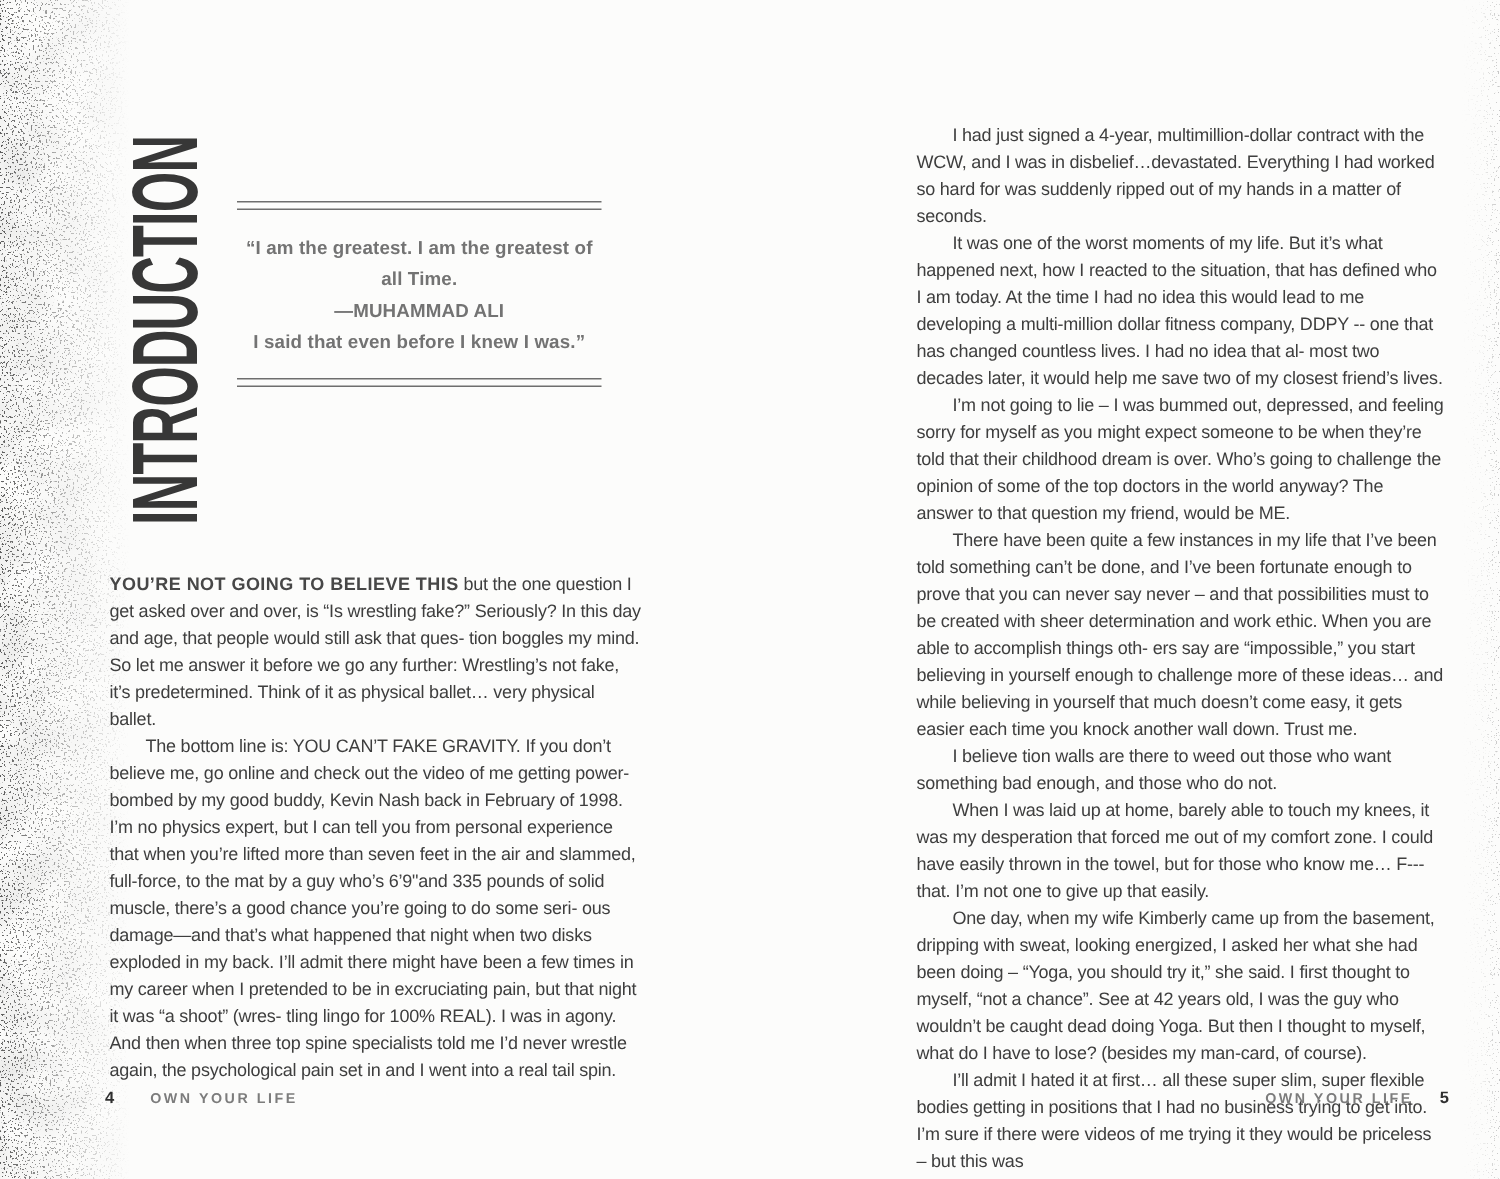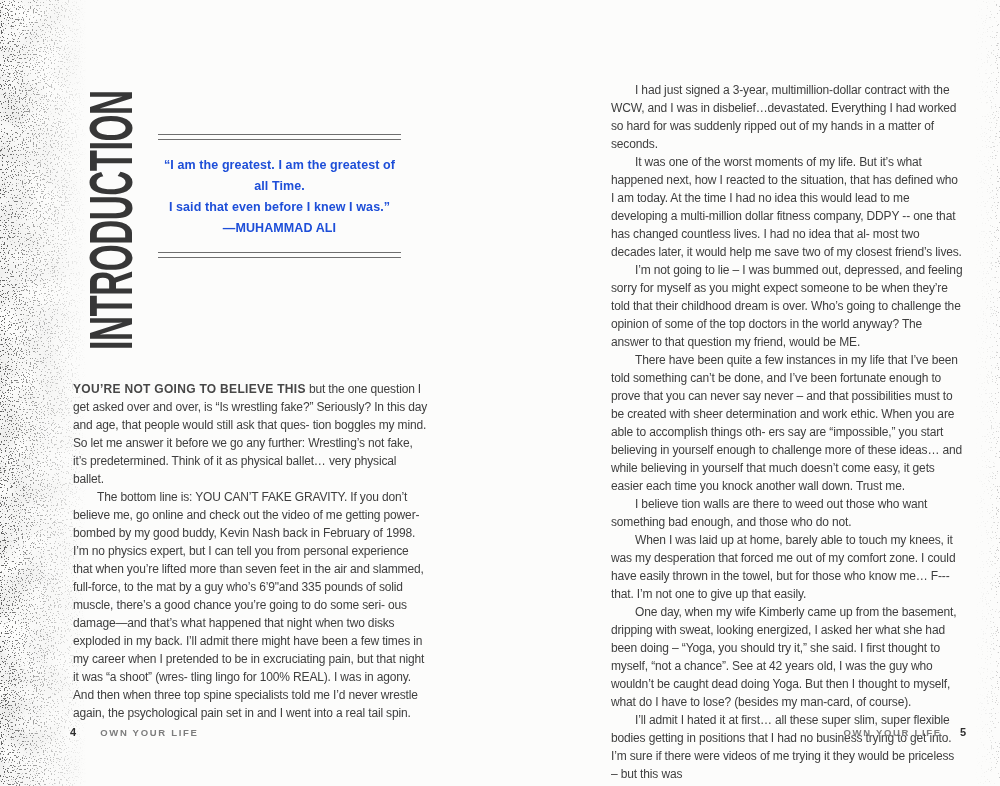--- a/index.html
+++ b/index.html
@@ -49,21 +49,21 @@
     height: 4px;
     border-top: 1px solid #6e6e6e;
     border-bottom: 1px solid #6e6e6e;
   }
   .quote-lines {
     margin: 15px 0 13px 0;
     text-align: center;
     font-weight: 700;
     font-size: 12.5px;
     line-height: 21px;
-    color: #1d4ed8;
+    color: #737373;
     letter-spacing: 0.1px;
   }
 
   .body {
     position: absolute;
     font-size: 12px;
     line-height: 18px;
     letter-spacing: -0.15px;
     color: #3e3e3e;
     text-align: left;
@@ -124,40 +124,40 @@
   <div class="fade fade-right"></div>
 
   <section>
 
     <h1 class="chapter-title">INTRODUCTION</h1>
 
     <div class="quote-block">
       <div class="rule"></div>
       <div class="quote-lines">
         <div>“I am the greatest. I am the greatest of all Time.</div>
+        <div>—MUHAMMAD ALI</div>
         <div>I said that even before I knew I was.”</div>
-        <div>—MUHAMMAD ALI</div>
       </div>
       <div class="rule"></div>
     </div>
 
     <div class="body body-left">
       <p><span class="lead-in">YOU’RE NOT GOING TO BELIEVE THIS</span><span> but the one question I get asked over and over, is “Is wrestling fake?” Seriously? In this day and age, that people would still ask that ques- tion boggles my mind. So let me answer it before we go any further: Wrestling’s not fake, it’s predetermined. Think of it as physical ballet… very physical ballet.</span></p>
       <p class="indent">The bottom line is: YOU CAN’T FAKE GRAVITY. If you don’t believe me, go online and check out the video of me getting power-bombed by my good buddy, Kevin Nash back in February of 1998. I’m no physics expert, but I can tell you from personal experience that when you’re lifted more than seven feet in the air and slammed, full-force, to the mat by a guy who’s 6’9"and 335 pounds of solid muscle, there’s a good chance you’re going to do some seri- ous damage—and that’s what happened that night when two disks exploded in my back. I’ll admit there might have been a few times in my career when I pretended to be in excruciating pain, but that night it was “a shoot” (wres- tling lingo for 100% REAL). I was in agony. And then when three top spine specialists told me I’d never wrestle again, the psychological pain set in and I went into a real tail spin.</p>
     </div>
 
     <footer class="footer footer-left">
       <span class="pagenum">4</span><span class="running">OWN YOUR LIFE</span>
     </footer>
   </section>
 
   <section>
 
     <div class="body body-right">
-      <p class="indent">I had just signed a 3-year, multimillion-dollar contract with the WCW, and I was in disbelief…devastated. Everything I had worked so hard for was suddenly ripped out of my hands in a matter of seconds.</p>
+      <p class="indent">I had just signed a 4-year, multimillion-dollar contract with the WCW, and I was in disbelief…devastated. Everything I had worked so hard for was suddenly ripped out of my hands in a matter of seconds.</p>
       <p class="indent">It was one of the worst moments of my life. But it’s what happened next, how I reacted to the situation, that has defined who I am today. At the time I had no idea this would lead to me developing a multi-million dollar fitness company, DDPY -- one that has changed countless lives. I had no idea that al- most two decades later, it would help me save two of my closest friend’s lives.</p>
       <p class="indent">I’m not going to lie – I was bummed out, depressed, and feeling sorry for myself as you might expect someone to be when they’re told that their childhood dream is over. Who’s going to challenge the opinion of some of the top doctors in the world anyway? The answer to that question my friend, would be ME.</p>
       <p class="indent">There have been quite a few instances in my life that I’ve been told something can’t be done, and I’ve been fortunate enough to prove that you can never say never – and that possibilities must to be created with sheer determination and work ethic. When you are able to accomplish things oth- ers say are “impossible,” you start believing in yourself enough to challenge more of these ideas… and while believing in yourself that much doesn’t come easy, it gets easier each time you knock another wall down. Trust me.</p>
       <p class="indent">I believe tion walls are there to weed out those who want something bad enough, and those who do not.</p>
       <p class="indent">When I was laid up at home, barely able to touch my knees, it was my desperation that forced me out of my comfort zone. I could have easily thrown in the towel, but for those who know me… F--- that. I’m not one to give up that easily.</p>
       <p class="indent">One day, when my wife Kimberly came up from the basement, dripping with sweat, looking energized, I asked her what she had been doing – “Yoga, you should try it,” she said. I first thought to myself, “not a chance”. See at 42 years old, I was the guy who wouldn’t be caught dead doing Yoga. But then I thought to myself, what do I have to lose? (besides my man-card, of course).</p>
       <p class="indent">I’ll admit I hated it at first… all these super slim, super flexible bodies getting in positions that I had no business trying to get into. I’m sure if there were videos of me trying it they would be priceless – but this was</p>
     </div>
 
     <footer class="footer footer-right">

